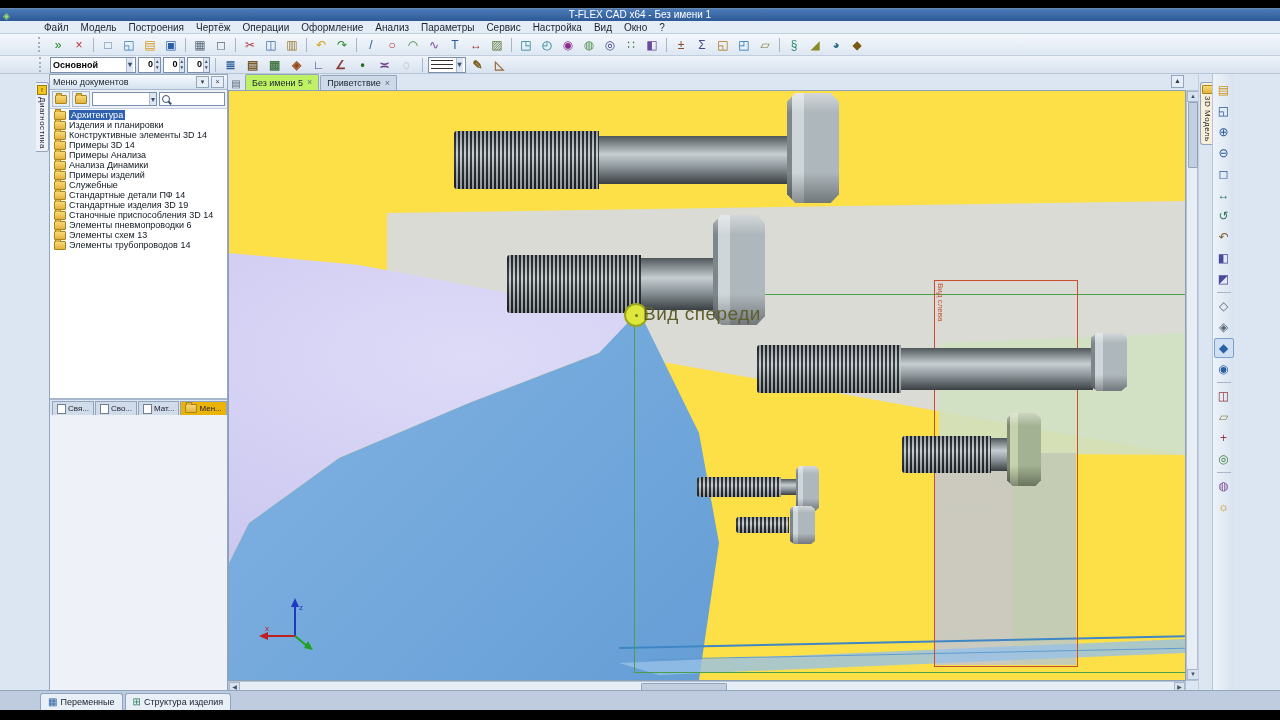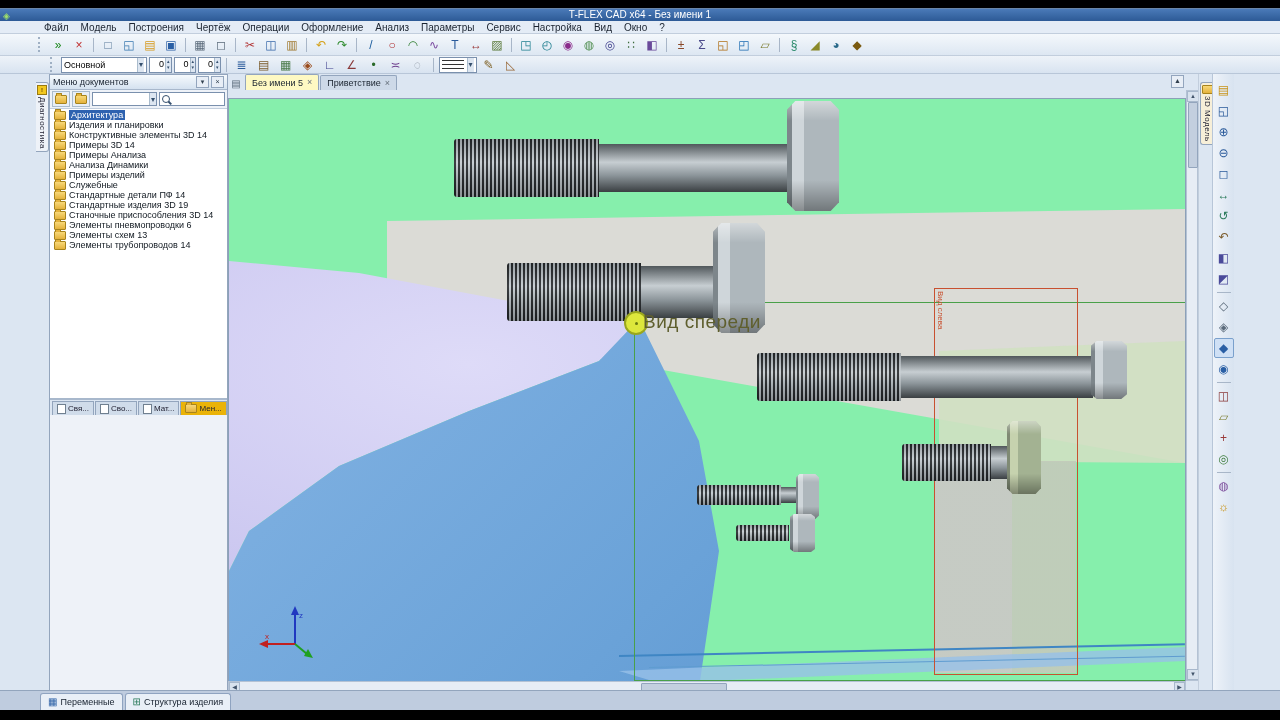--- a/index.html
+++ b/index.html
@@ -8,21 +8,21 @@
   
   .titlebar{position:absolute;left:0;top:0;width:100%;height:12px;background:linear-gradient(#4a7ab8,#2d5a96);
     color:#fff;font-size:10px;line-height:12px;text-align:center;}
   .titlebar .app-ico{position:absolute;left:3px;top:1px;font-size:9px;color:#9fe06a;}
   .menubar{position:absolute;left:0;top:12px;width:100%;height:13px;background:#e4ecf6;border-bottom:1px solid #c2cedd;
     display:flex;align-items:center;padding-left:38px;box-sizing:border-box;}
   .menu-item{font-size:10px;color:#1a2330;padding:0 6px;line-height:13px;cursor:default;}
   .toolbar1{position:absolute;left:0;top:25px;width:100%;height:22px;background:linear-gradient(#f4f8fc,#dde7f2);
     border-bottom:1px solid #c2cedd;display:flex;align-items:center;padding-left:38px;box-sizing:border-box;gap:1px;}
   .toolbar2{position:absolute;left:0;top:47px;width:100%;height:18px;background:linear-gradient(#eef3f9,#d8e3f0);
-    border-bottom:1px solid #b8c6d8;display:flex;align-items:center;padding-left:50px;box-sizing:border-box;gap:2px;}
+    border-bottom:1px solid #b8c6d8;display:flex;align-items:center;padding-left:39px;box-sizing:border-box;gap:2px;font-weight:bold;}
   .tb-icon{display:inline-flex;width:18px;height:17px;align-items:center;justify-content:center;
     font-size:12px;border:1px solid transparent;border-radius:2px;cursor:default;flex:0 0 auto;}
   .tb-sep{display:inline-block;width:1px;height:14px;background:#a8b6c8;margin:0 3px;flex:0 0 auto;}
   .grip{display:inline-block;width:4px;height:15px;border-left:2px dotted #9fb0c4;margin:0 3px 0 0;flex:0 0 auto;}
   .combo{display:inline-flex;align-items:center;height:14px;background:#fff;border:1px solid #7a90ad;
     font-size:9px;padding:0 2px;gap:3px;flex:0 0 auto;}
   .combo .val{min-width:70px;}
   .combo-arr{font-size:8px;color:#35506e;background:#dde6f1;border-left:1px solid #aabccd;padding:0 1px;height:100%;display:flex;align-items:center;}
   .spinner{display:inline-flex;align-items:stretch;height:14px;background:#fff;border:1px solid #7a90ad;font-size:9px;flex:0 0 auto;}
   .spin-val{width:14px;text-align:right;padding-right:1px;line-height:13px;}
@@ -57,24 +57,24 @@
   .dp-tabs{height:15px;background:#dce6f2;display:flex;align-items:flex-end;gap:1px;padding-left:2px;border-top:1px solid #a8b8cc;}
   .dp-tab{height:13px;display:flex;align-items:center;gap:2px;font-size:8px;padding:0 4px;border:1px solid #93a5bd;border-bottom:none;background:#d0dcea;color:#223;}
   .dp-tab.active{background:#eab308;}
   .mini-doc{width:7px;height:8px;background:#fff;border:1px solid #708090;}
   
   .doc-area{position:absolute;left:228px;top:65px;width:970px;height:617px;background:#dce6f2;}
   .tabbar{position:absolute;left:0;top:0;width:100%;height:16px;display:flex;align-items:flex-end;gap:1px;padding-left:2px;box-sizing:border-box;}
   .tabbar-icon{width:12px;height:12px;margin:0 2px 1px 0;font-size:10px;color:#5a6a7a;display:flex;align-items:center;justify-content:center;}
   .doc-tab{height:14px;display:flex;align-items:center;gap:4px;font-size:9px;padding:0 6px;
     border:1px solid #93a5bd;border-bottom:none;background:#cdd9e8;color:#1a2430;border-radius:2px 2px 0 0;}
-  .doc-tab.active{background:#fef9c3;height:15px;}
+  .doc-tab.active{background:#bef264;height:15px;}
   .tab-close{font-size:9px;color:#66707c;line-height:9px;}
   .tab-scroll{margin-left:auto;margin-right:14px;width:11px;height:11px;border:1px solid #93a5bd;background:#e8eef6;font-size:7px;line-height:10px;text-align:center;color:#31404f;margin-bottom:2px;}
-  .canvas{position:absolute;left:0;top:24px;width:956px;height:589px;background:#86efac;border:1px solid #8ca0b8;box-sizing:content-box;overflow:hidden;}
+  .canvas{position:absolute;left:0;top:16px;width:956px;height:589px;background:#fde047;border:1px solid #8ca0b8;box-sizing:content-box;overflow:hidden;}
   .shape{position:absolute;}
   
   .vscroll{position:absolute;right:0;top:16px;width:12px;height:591px;background:#e7edf5;border:1px solid #b4c2d4;box-sizing:border-box;}
   .hscroll{position:absolute;left:0;bottom:0;width:958px;height:10px;background:#e7edf5;border:1px solid #b4c2d4;box-sizing:border-box;}
   .sb-btn{position:absolute;background:#d8e2ee;border:1px solid #a8b8cc;font-size:6px;color:#41536a;text-align:center;line-height:8px;}
   .sb-thumb{position:absolute;background:#c3cfdf;border:1px solid #93a5bd;border-radius:1px;}
   
   .right-tabstrip{position:absolute;left:1198px;top:65px;width:14px;height:617px;background:#dce6f2;border-left:1px solid #c2cedd;}
   .right-tabstrip .side-tab{border-left:1px solid #93a5bd;border-right:none;border-radius:3px 0 0 3px;left:1px;background:#f7efd8;}
   .fold-ico{width:9px;height:7px;background:linear-gradient(#f8d878,#e4b23c);border:1px solid #a8841c;border-radius:1px;}

